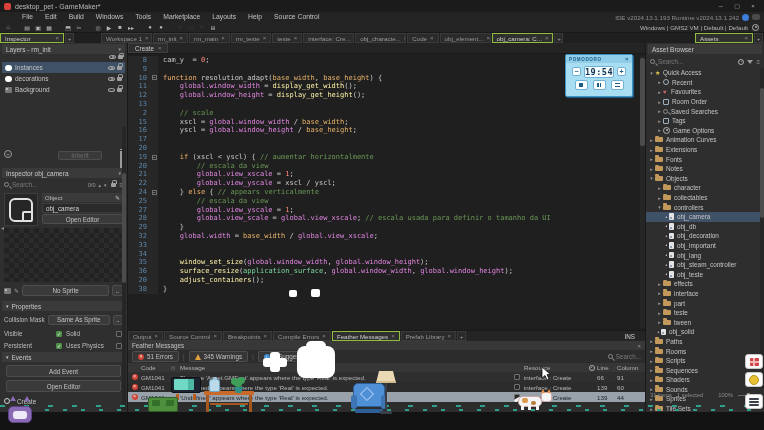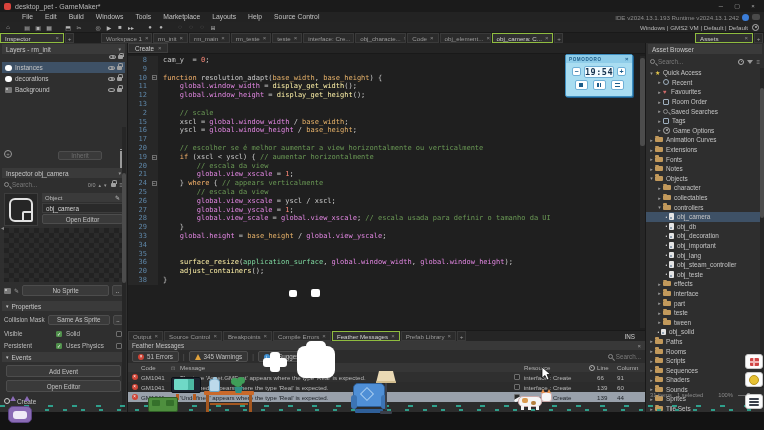--- a/index.html
+++ b/index.html
@@ -435,33 +435,34 @@
         <div class="cl"><span class="ln">8</span><span class="fold"></span><span class="lc"><span class="tk-v">cam_y  = </span><span class="tk-n">0</span><span class="tk-v">;</span></span></div>
         <div class="cl"><span class="ln">9</span><span class="fold"></span><span class="lc"></span></div>
         <div class="cl"><span class="ln">10</span><span class="fold"><span class="fbox">−</span></span><span class="lc"><span class="tk-k">function</span><span class="tk-v"> resolution_adapt(</span><span class="tk-a">base_width</span><span class="tk-v">, </span><span class="tk-a">base_height</span><span class="tk-v">) {</span></span></div>
         <div class="cl"><span class="ln">11</span><span class="fold"></span><span class="lc"><span class="tk-v">    </span><span class="tk-g">global.window_width</span><span class="tk-v"> = </span><span class="tk-f">display_get_width</span><span class="tk-v">();</span></span></div>
         <div class="cl"><span class="ln">12</span><span class="fold"></span><span class="lc"><span class="tk-v">    </span><span class="tk-g">global.window_height</span><span class="tk-v"> = </span><span class="tk-f">display_get_height</span><span class="tk-v">();</span></span></div>
         <div class="cl"><span class="ln">13</span><span class="fold"></span><span class="lc"></span></div>
         <div class="cl"><span class="ln">2</span><span class="fold"></span><span class="lc"><span class="tk-v">    </span><span class="tk-c">// scale</span></span></div>
         <div class="cl"><span class="ln">15</span><span class="fold"></span><span class="lc"><span class="tk-v">    xscl = </span><span class="tk-g">global.window_width</span><span class="tk-v"> / </span><span class="tk-a">base_width</span><span class="tk-v">;</span></span></div>
         <div class="cl"><span class="ln">16</span><span class="fold"></span><span class="lc"><span class="tk-v">    yscl = </span><span class="tk-g">global.window_height</span><span class="tk-v"> / </span><span class="tk-a">base_height</span><span class="tk-v">;</span></span></div>
         <div class="cl"><span class="ln">17</span><span class="fold"></span><span class="lc"></span></div>
-        <div class="cl"><span class="ln">20</span><span class="fold"></span><span class="lc"><span class="tk-v">    </span><span class="tk-c">// escolher se é melhor aumentar a view horizontalmente ou verticalmente</span></span></div>
+        <div class="cl"><span class="ln">20</span><span class="fold"></span></div>
         <div class="cl"><span class="ln">19</span><span class="fold"><span class="fbox">−</span></span><span class="lc"><span class="tk-v">    </span><span class="tk-k">if</span><span class="tk-v"> (xscl &lt; yscl) { </span><span class="tk-c">// aumentar horizontalmente</span></span></div>
         <div class="cl"><span class="ln">20</span><span class="fold"></span><span class="lc"><span class="tk-v">        </span><span class="tk-c">// escala da view</span></span></div>
         <div class="cl"><span class="ln">21</span><span class="fold"></span><span class="lc"><span class="tk-v">        </span><span class="tk-g">global.view_xscale</span><span class="tk-v"> = </span><span class="tk-n">1</span><span class="tk-v">;</span></span></div>
-        <div class="cl"><span class="ln">24</span><span class="fold"><span class="fbox">−</span></span><span class="lc"><span class="tk-v">    } </span><span class="tk-k">where</span><span class="tk-v"> { </span><span class="tk-c">// appears verticalmente</span></span></div>
+        <div class="cl"><span class="ln">22</span><span class="fold"></span><span class="lc"><span class="tk-v">        </span><span class="tk-g">global.view_yscale</span><span class="tk-v"> = xscl / yscl;</span></span></div>
+        <div class="cl"><span class="ln">24</span><span class="fold"><span class="fbox">−</span></span><span class="lc"><span class="tk-v">    } </span><span class="tk-k">else</span><span class="tk-v"> { </span><span class="tk-c">// appears verticalmente</span></span></div>
         <div class="cl"><span class="ln">25</span><span class="fold"></span><span class="lc"><span class="tk-v">        </span><span class="tk-c">// escala da view</span></span></div>
-        <div class="cl"><span class="ln">26</span><span class="fold"></span><span class="lc"><span class="tk-v">        </span><span class="tk-g">global.view_xscale</span><span class="tk-v"> = yscl / xscl;</span></span></div>
         <div class="cl"><span class="ln">27</span><span class="fold"></span><span class="lc"><span class="tk-v">        </span><span class="tk-g">global.view_yscale</span><span class="tk-v"> = </span><span class="tk-n">1</span><span class="tk-v">;</span></span></div>
         <div class="cl"><span class="ln">28</span><span class="fold"></span><span class="lc"><span class="tk-v">        </span><span class="tk-g">global.view_scale</span><span class="tk-v"> = </span><span class="tk-g">global.view_xscale</span><span class="tk-v">; </span><span class="tk-c">// escala usada para definir o tamanho da UI</span></span></div>
         <div class="cl"><span class="ln">29</span><span class="fold"></span><span class="lc"><span class="tk-v">    }</span></span></div>
-        <div class="cl"><span class="ln">33</span><span class="fold"></span><span class="lc"><span class="tk-v">    </span><span class="tk-g">global.height</span><span class="tk-v"> = </span><span class="tk-a">base_height</span><span class="tk-v"> / </span><span class="tk-g">global.view_yscale</span><span class="tk-v">;</span></span></div>
+        <div class="cl"><span class="ln">32</span><span class="fold"></span><span class="lc"><span class="tk-v">    </span><span class="tk-g">global.width</span><span class="tk-v"> = </span><span class="tk-a">base_width</span><span class="tk-v"> / </span><span class="tk-g">global.view_xscale</span><span class="tk-v">;</span></span></div>
+        <div class="cl"><span class="ln">33</span><span class="fold"></span></div>
         <div class="cl"><span class="ln">34</span><span class="fold"></span><span class="lc"></span></div>
-        <div class="cl"><span class="ln">35</span><span class="fold"></span></div>
+        <div class="cl"><span class="ln">35</span><span class="fold"></span><span class="lc"><span class="tk-v">    </span><span class="tk-f">window_set_size</span><span class="tk-v">(</span><span class="tk-g">global.window_width</span><span class="tk-v">, </span><span class="tk-g">global.window_height</span><span class="tk-v">);</span></span></div>
         <div class="cl"><span class="ln">36</span><span class="fold"></span><span class="lc"><span class="tk-v">    </span><span class="tk-f">surface_resize</span><span class="tk-v">(</span><span class="tk-b">application_surface</span><span class="tk-v">, </span><span class="tk-g">global.window_width</span><span class="tk-v">, </span><span class="tk-g">global.window_height</span><span class="tk-v">);</span></span></div>
         <div class="cl"><span class="ln">20</span><span class="fold"></span><span class="lc"><span class="tk-v">    </span><span class="tk-f">adjust_containers</span><span class="tk-v">();</span></span></div>
         <div class="cl"><span class="ln">38</span><span class="fold"></span><span class="lc"><span class="tk-v">}</span></span></div>
       </div>
     <div class="abs vscroll" style="top:13px;right:0;bottom:2px;width:5px">
       <div class="vthumb" style="width:5px;height:88px;margin-top:2px"></div>
     </div>
   </div>
 
   <div class="abs bottomtabs">

